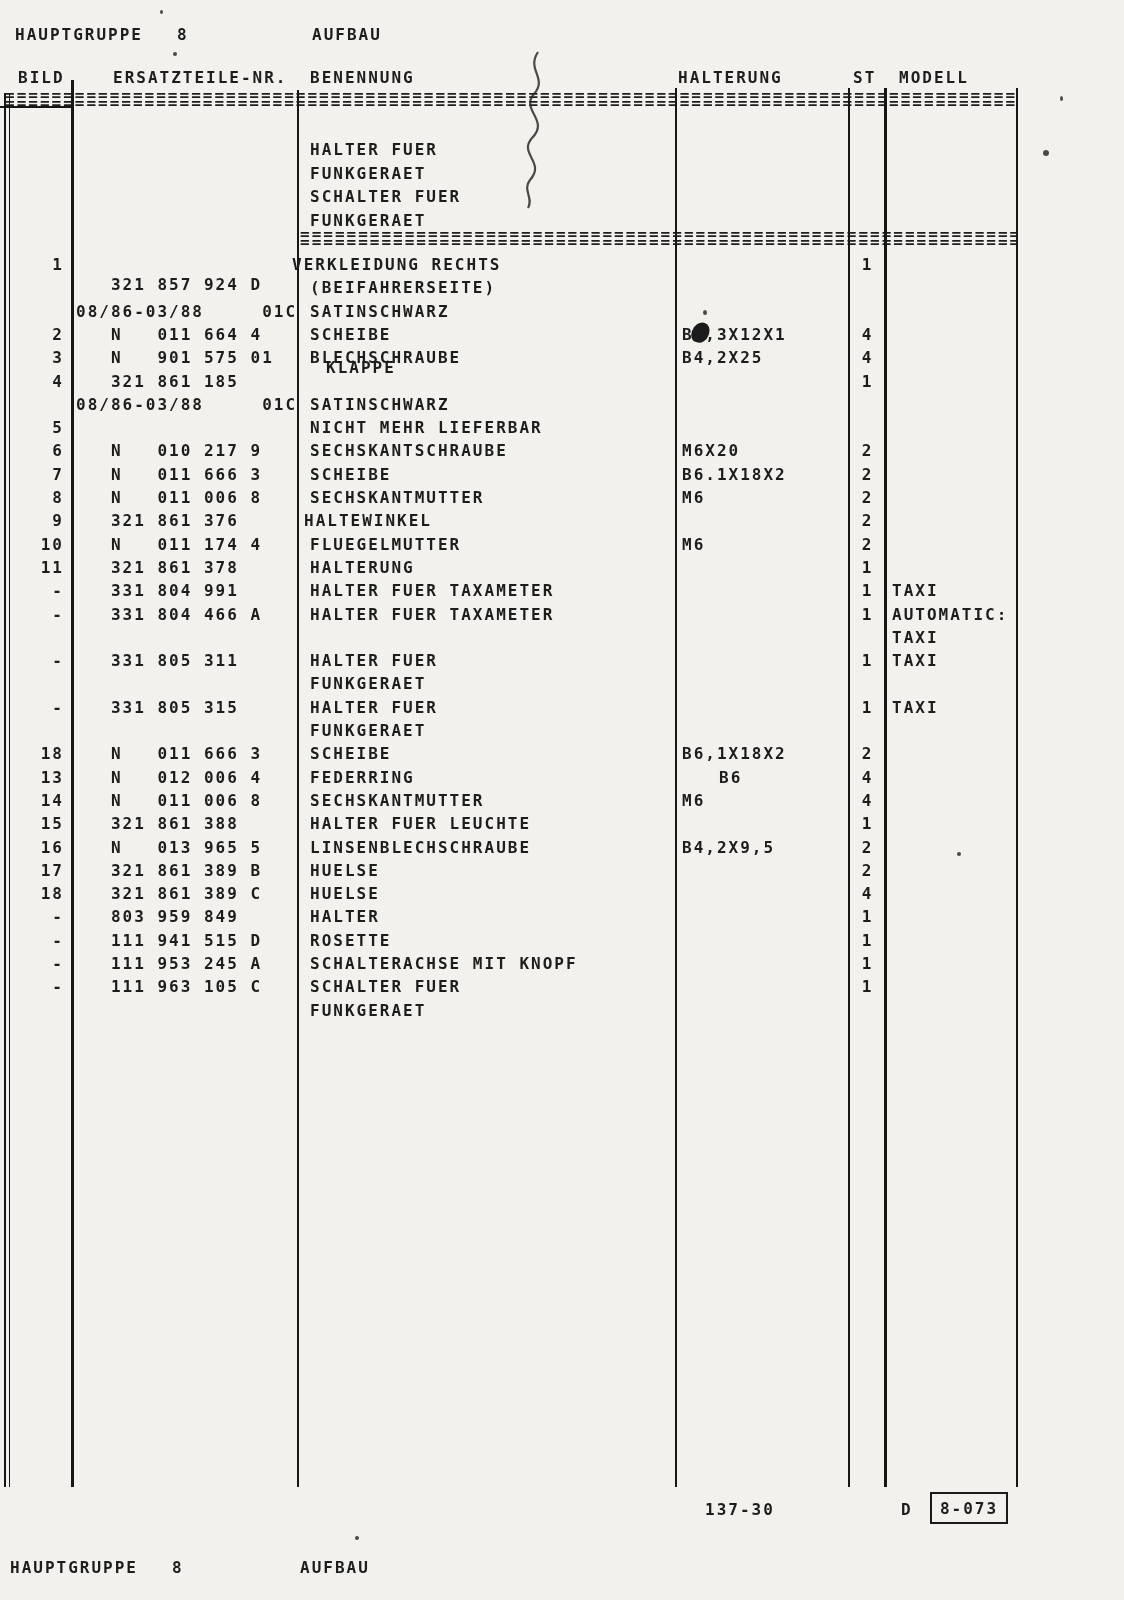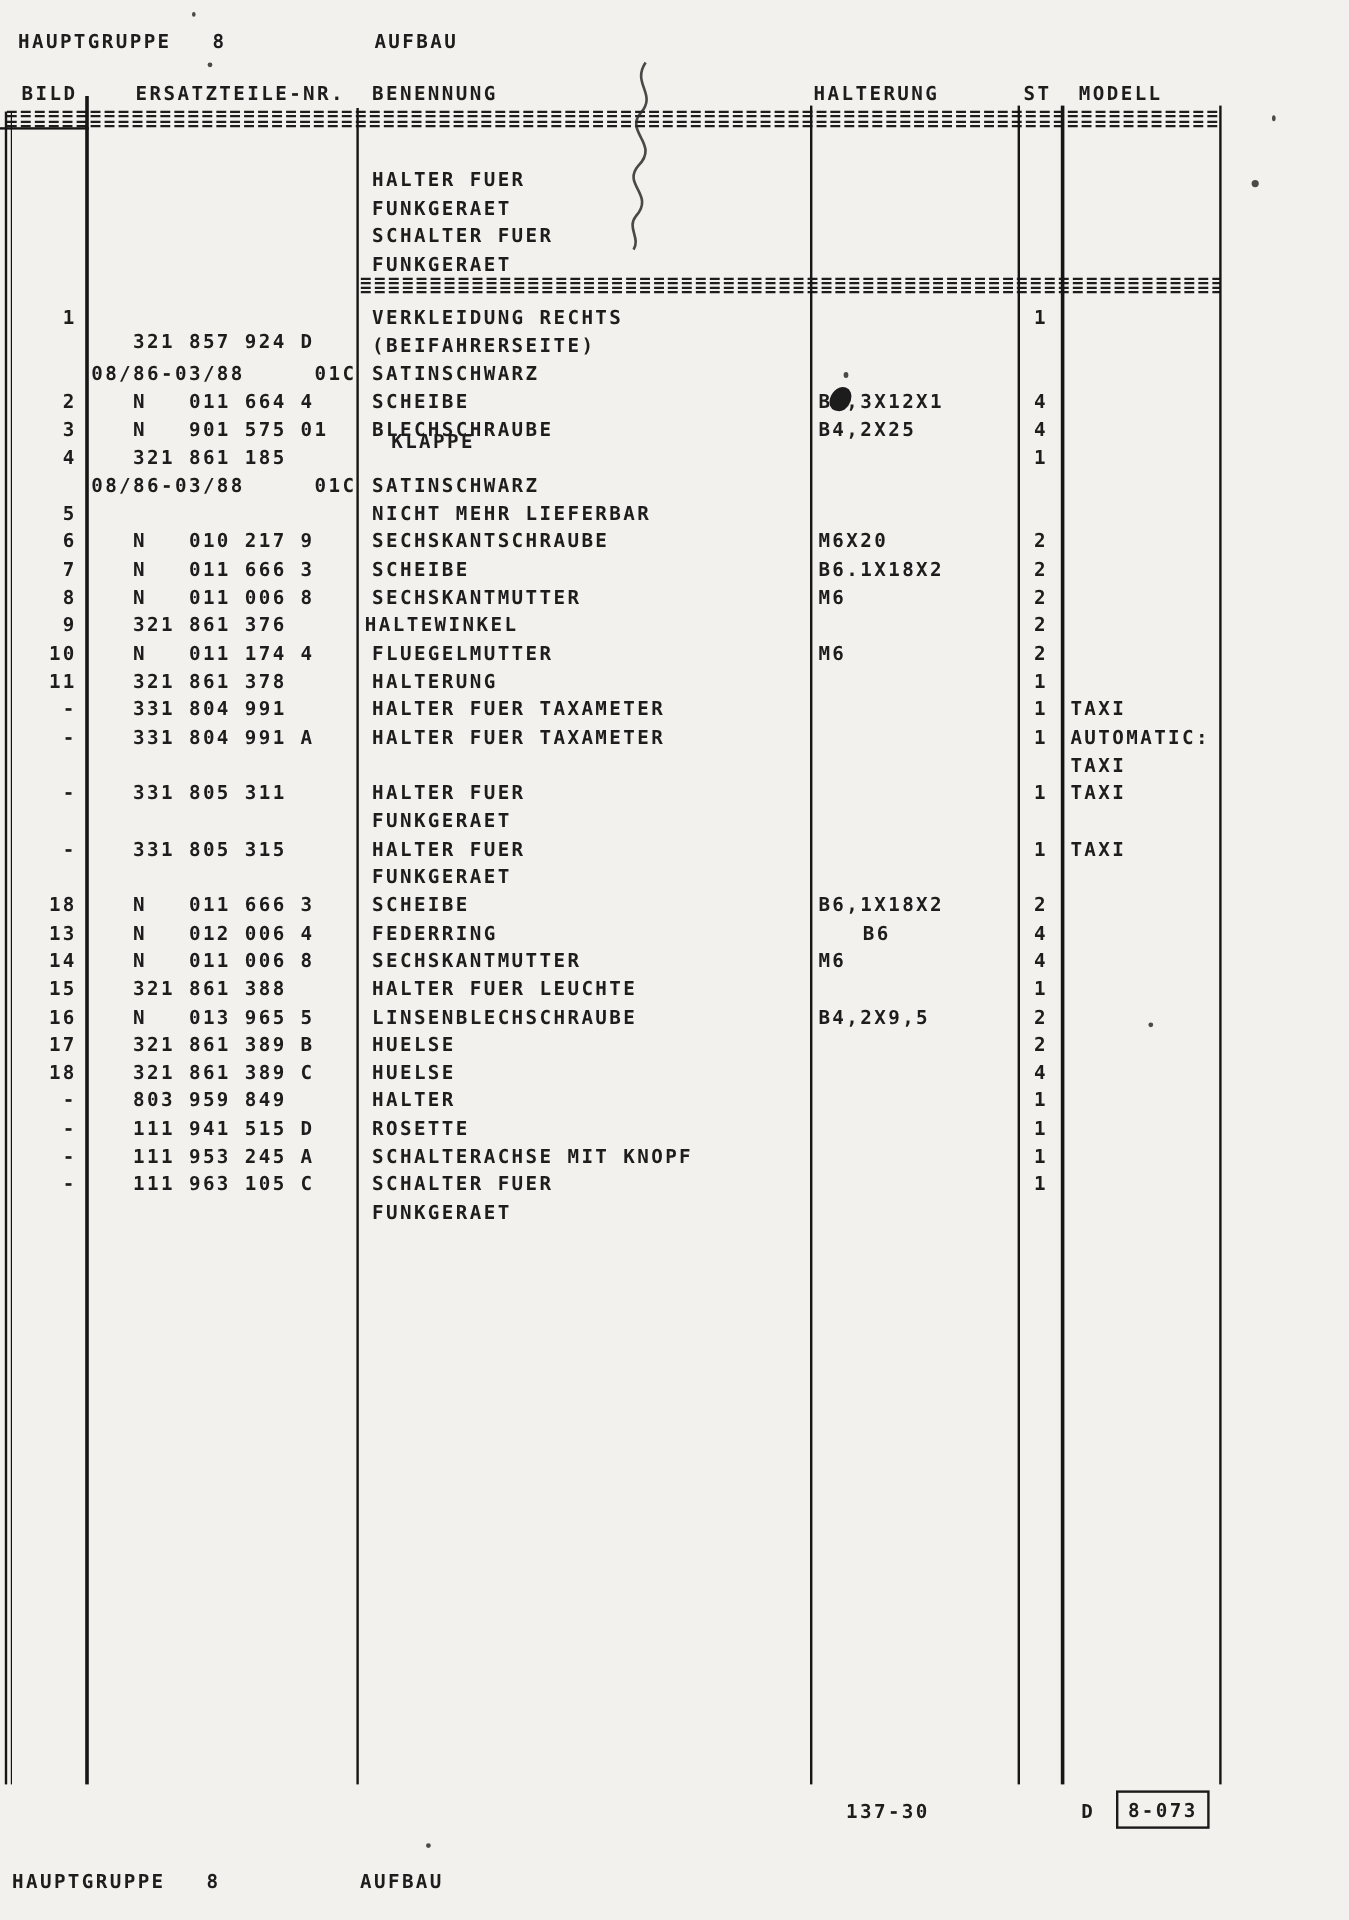--- a/index.html
+++ b/index.html
@@ -66,21 +66,21 @@
 
 <div id="intro-lines">
     <div class="t" style="left: 310px; top: 138px;">HALTER FUER</div>
     <div class="t" style="left: 310px; top: 161.7px;">FUNKGERAET</div>
     <div class="t" style="left: 310px; top: 185.4px;">SCHALTER FUER</div>
     <div class="t" style="left: 310px; top: 209.1px;">FUNKGERAET</div>
   </div>
 <div id="table-rows">
     <div class="t bild-cell" style="top: 253px;">1</div>
     <div class="t" style="left: 76px; top: 253px; margin-top: 20px;">   321 857 924 D</div>
-    <div class="t" style="left: 310px; top: 253px;">VERKLEIDUNG RECHTS</div>
+    <div class="t" style="left: 292px; top: 253px;">VERKLEIDUNG RECHTS</div>
     <div class="t st-cell" style="top: 253px;">1</div>
     <div class="t" style="left: 310px; top: 276.3px;">(BEIFAHRERSEITE)</div>
     <div class="t" style="left: 76px; top: 299.6px;">08/86-03/88     01C</div>
     <div class="t" style="left: 310px; top: 299.6px;">SATINSCHWARZ</div>
     <div class="t bild-cell" style="top: 322.9px;">2</div>
     <div class="t" style="left: 76px; top: 322.9px;">   N   011 664 4</div>
     <div class="t" style="left: 310px; top: 322.9px;">SCHEIBE</div>
     <div class="t" style="left: 682px; top: 322.9px;">B4,3X12X1</div>
     <div class="t st-cell" style="top: 322.9px;">4</div>
     <div class="t bild-cell" style="top: 346.2px;">3</div>
@@ -123,21 +123,21 @@
     <div class="t bild-cell" style="top: 555.9px;">11</div>
     <div class="t" style="left: 76px; top: 555.9px;">   321 861 378</div>
     <div class="t" style="left: 310px; top: 555.9px;">HALTERUNG</div>
     <div class="t st-cell" style="top: 555.9px;">1</div>
     <div class="t bild-cell" style="top: 579.2px;">-</div>
     <div class="t" style="left: 76px; top: 579.2px;">   331 804 991</div>
     <div class="t" style="left: 310px; top: 579.2px;">HALTER FUER TAXAMETER</div>
     <div class="t st-cell" style="top: 579.2px;">1</div>
     <div class="t" style="left: 892px; top: 579.2px;">TAXI</div>
     <div class="t bild-cell" style="top: 602.5px;">-</div>
-    <div class="t" style="left: 76px; top: 602.5px;">   331 804 991 A</div>
+    <div class="t" style="left: 76px; top: 602.5px;">   331 804 466 A</div>
     <div class="t" style="left: 310px; top: 602.5px;">HALTER FUER TAXAMETER</div>
     <div class="t st-cell" style="top: 602.5px;">1</div>
     <div class="t" style="left: 892px; top: 602.5px;">AUTOMATIC:</div>
     <div class="t" style="left: 892px; top: 625.8px;">TAXI</div>
     <div class="t bild-cell" style="top: 649.1px;">-</div>
     <div class="t" style="left: 76px; top: 649.1px;">   331 805 311</div>
     <div class="t" style="left: 310px; top: 649.1px;">HALTER FUER</div>
     <div class="t st-cell" style="top: 649.1px;">1</div>
     <div class="t" style="left: 892px; top: 649.1px;">TAXI</div>
     <div class="t" style="left: 310px; top: 672.4px;">FUNKGERAET</div>

